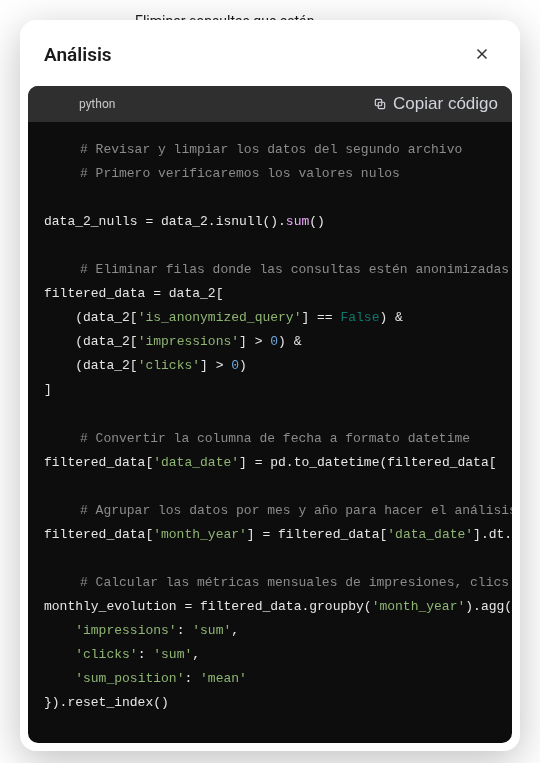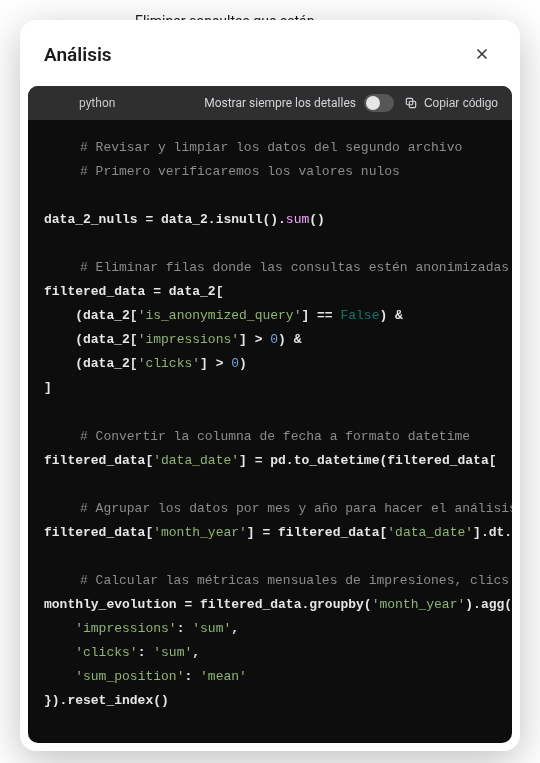--- a/index.html
+++ b/index.html
@@ -105,40 +105,40 @@
   top: 2px;
   width: 14px;
   height: 14px;
   border-radius: 50%;
   background: #e6e6e6;
 }
 .copy-btn {
   display: flex;
   align-items: center;
   gap: 6px;
-  font-size: 12px;
+  font-size: 17px;
   color: #d1d5db;
   cursor: pointer;
   border: none;
   background: transparent;
 }
 .copy-btn svg { width: 14px; height: 14px; stroke: #d1d5db; stroke-width: 2; fill: none; }
 .code-body {
   flex: 1;
   padding: 16px 16px;
   overflow: auto;
   font-family: "SFMono-Regular", Consolas, "Liberation Mono", Menlo, monospace;
   font-size: 13px;
   line-height: 1.85;
   color: #e6e6e6;
   white-space: pre;
 }
 
 .c-comment { color: #8b8b8b; margin-left: 36px; }
-.c-ident { color: #e6e6e6; font-weight: bold; }
+.c-ident { color: #e6e6e6; }
 .c-builtin { color: #f0abfc; }  
 .c-str { color: #8fb573; }       
 .c-const { color: #0f766e; }     
 .c-num { color: #6fa8dc; }       
 </style>
 </head>
 <body>
 
 <div class="backdrop">
   <div class="backdrop-bullet">
@@ -153,26 +153,20 @@
       <svg viewBox="0 0 24 24" fill="none">
         <path d="M18 6 L6 18 M6 6 L18 18"></path>
       </svg>
     </button>
   </div>
 
   <div class="code-container">
     <div class="code-toolbar">
       <span class="lang-label">python</span>
       <span class="toolbar-spacer"></span>
-      <div class="detail-toggle">
-        <span>Mostrar siempre los detalles</span>
-        <div class="toggle">
-          <div class="toggle-knob"></div>
-        </div>
-      </div>
       <button class="copy-btn">
         <svg viewBox="0 0 24 24">
           <rect x="9" y="9" width="11" height="11" rx="2"></rect>
           <rect x="4" y="4" width="11" height="11" rx="2"></rect>
         </svg>
         <span>Copiar código</span>
       </button>
     </div>
 
     <div class="code-body"><span class="c-comment"># Revisar y limpiar los datos del segundo archivo</span>

